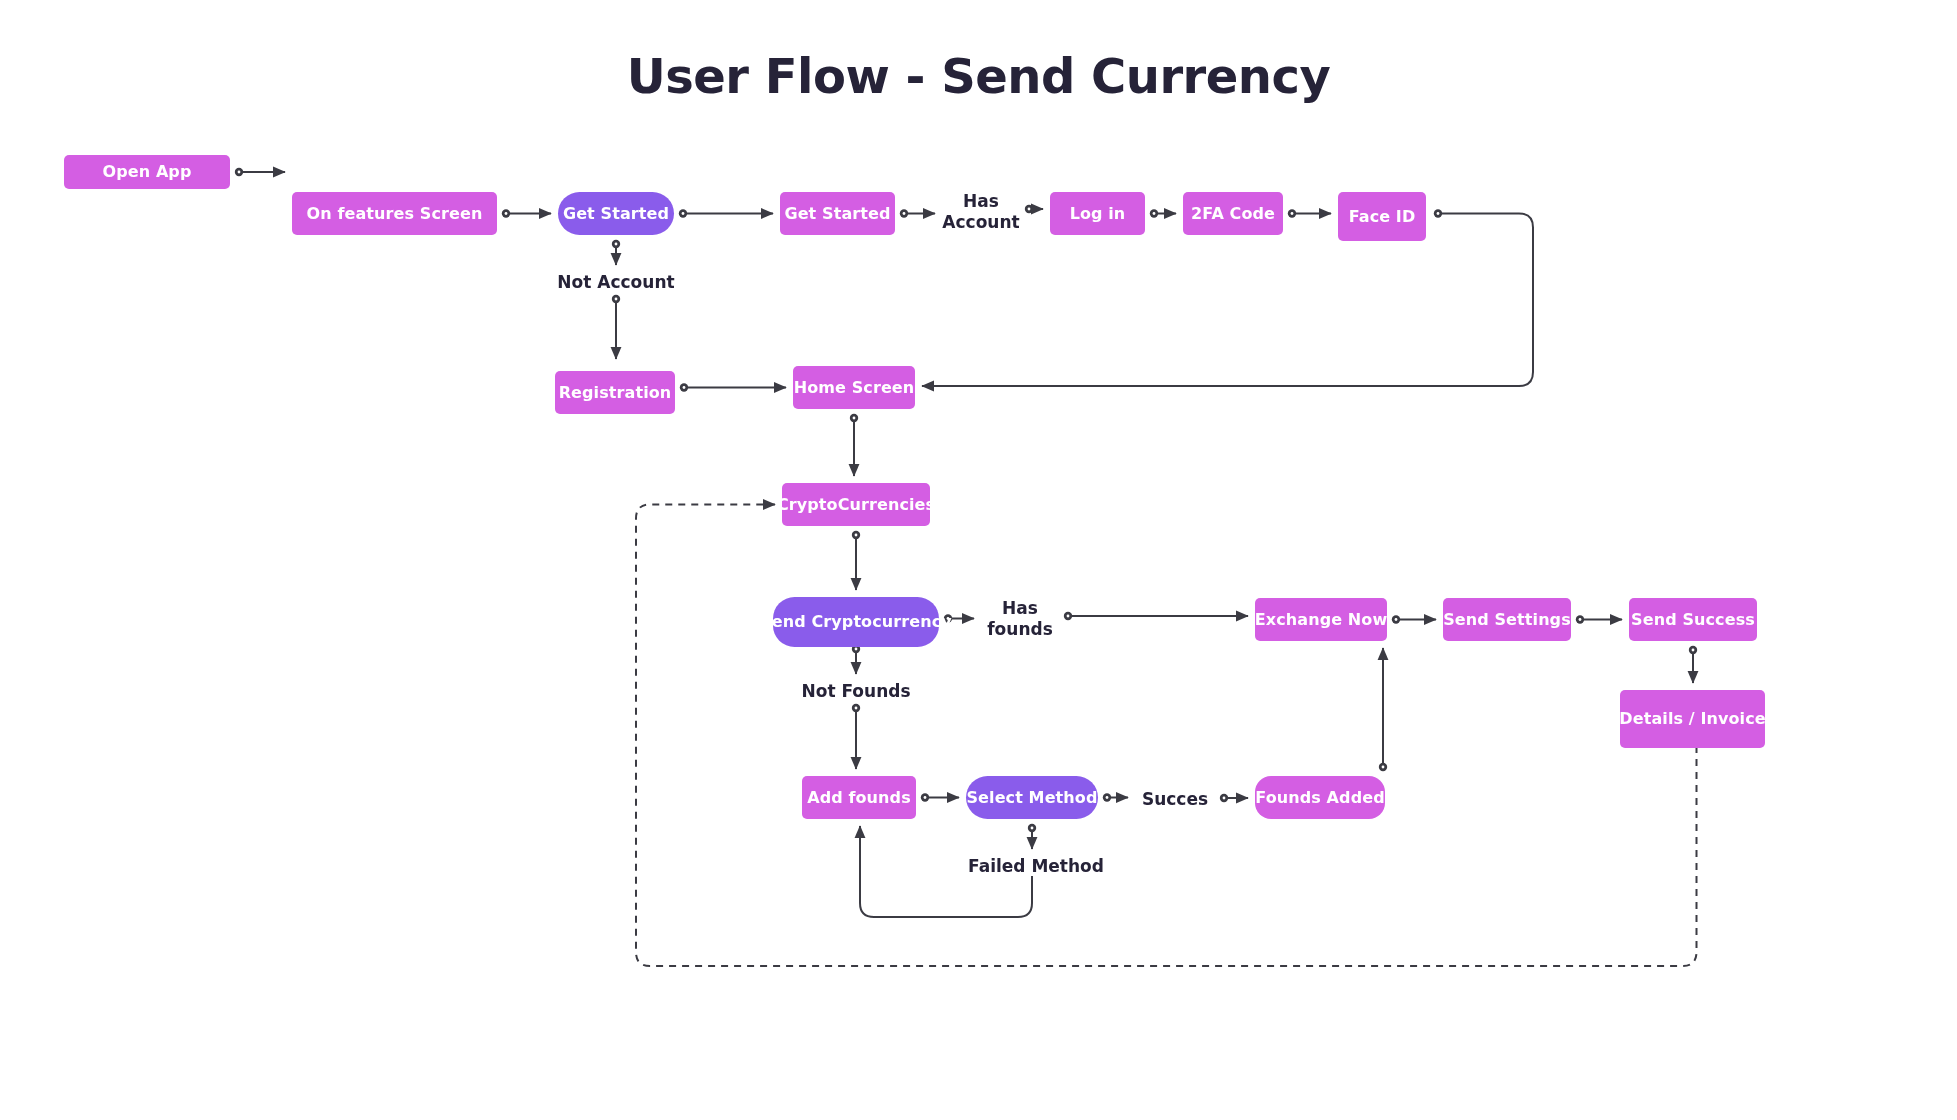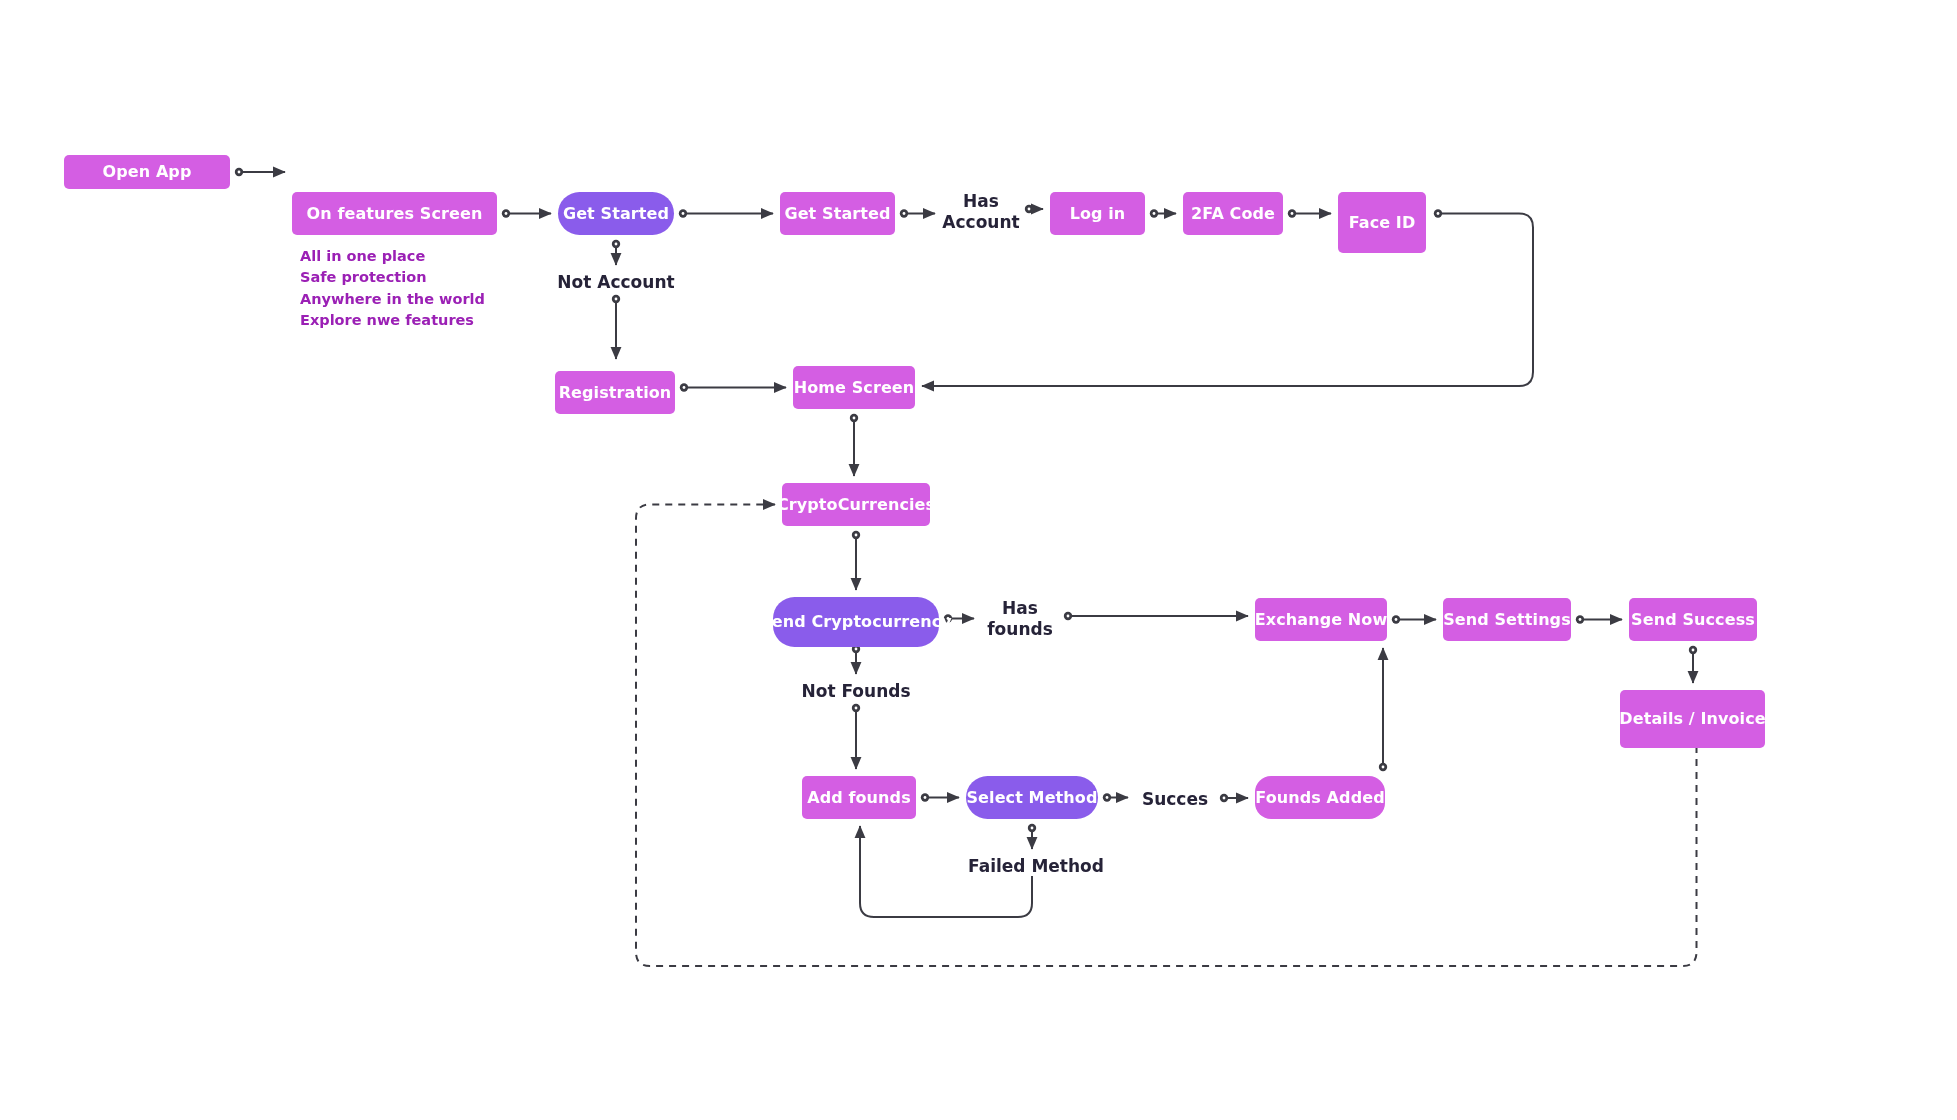--- a/index.html
+++ b/index.html
@@ -87,20 +87,21 @@
     font-weight: 700;
     line-height: 1.48;
     white-space: nowrap;
   }
 </style>
 </head>
 <body>
 
 <div id="canvas">
 
+  <div class="page-title">User Flow - Send Currency</div>
 
   <svg id="edges" viewBox="0 0 1957 1120" width="1957" height="1120" xmlns="http://www.w3.org/2000/svg">
     <defs>
       <marker id="arrowhead" markerWidth="7" markerHeight="7" refX="6.2" refY="3" orient="auto" markerUnits="strokeWidth">
         <path d="M0,0.2 L6.6,3 L0,5.8 z" fill="#3B3B43"></path>
       </marker>
     </defs>
     <g id="edge-paths">
         <circle cx="239" cy="172" r="4.2" fill="#3B3B43"></circle>
         <circle cx="239" cy="172" r="1.4" fill="#ffffff"></circle>
@@ -184,21 +185,21 @@
       </g>
   </svg>
 
   <div id="nodes">
       <div class="node magenta" style="left: 64px; top: 155px; width: 166px; height: 34px;">Open App</div>
       <div class="node magenta" style="left: 292px; top: 192px; width: 205px; height: 43px;">On features Screen</div>
       <div class="node purple" style="left: 558px; top: 192px; width: 116px; height: 43px; border-radius: 21.5px;">Get Started</div>
       <div class="node magenta" style="left: 780px; top: 192px; width: 115px; height: 43px;">Get Started</div>
       <div class="node magenta" style="left: 1050px; top: 192px; width: 95px; height: 43px;">Log in</div>
       <div class="node magenta" style="left: 1183px; top: 192px; width: 100px; height: 43px;">2FA Code</div>
-      <div class="node magenta" style="left: 1338px; top: 192px; width: 88px; height: 61px;">Face ID</div>
+      <div class="node magenta" style="left: 1338px; top: 192px; width: 88px; height: 49px;">Face ID</div>
       <div class="node magenta" style="left: 555px; top: 371px; width: 120px; height: 43px;">Registration</div>
       <div class="node magenta" style="left: 793px; top: 366px; width: 122px; height: 43px;">Home Screen</div>
       <div class="node magenta" style="left: 782px; top: 483px; width: 148px; height: 43px;">CryptoCurrencies</div>
       <div class="node purple" style="left: 773px; top: 597px; width: 166px; height: 50px; border-radius: 21.5px;">Send Cryptocurrency</div>
       <div class="node magenta" style="left: 1255px; top: 598px; width: 132px; height: 43px;">Exchange Now</div>
       <div class="node magenta" style="left: 1443px; top: 598px; width: 128px; height: 43px;">Send Settings</div>
       <div class="node magenta" style="left: 1629px; top: 598px; width: 128px; height: 43px;">Send Success</div>
       <div class="node magenta" style="left: 1620px; top: 690px; width: 145px; height: 58px;">Details / Invoice</div>
       <div class="node magenta" style="left: 802px; top: 776px; width: 114px; height: 43px;">Add founds</div>
       <div class="node purple" style="left: 966px; top: 776px; width: 132px; height: 43px; border-radius: 21.5px;">Select Method</div>
@@ -208,20 +209,14 @@
       <div class="edge-label" style="left: 942px; top: 191px; width: 78px;">Has
 Account</div>
       <div class="edge-label" style="left: 534px; top: 272px; width: 164px;">Not Account</div>
       <div class="edge-label" style="left: 981px; top: 598px; width: 78px;">Has
 founds</div>
       <div class="edge-label" style="left: 774px; top: 681px; width: 164px;">Not Founds</div>
       <div class="edge-label" style="left: 1135px; top: 789px; width: 80px;">Succes</div>
       <div class="edge-label" style="left: 954px; top: 856px; width: 164px;">Failed Method</div>
     </div>
 
-  <div class="bullet-list" id="bullet-list" style="left: 300px; top: 246px;">
-      <div>All in one place</div>
-      <div>Safe protection</div>
-      <div>Anywhere in the world</div>
-      <div>Explore nwe features</div>
-    </div>
 
 </div>
 
 </body></html>

